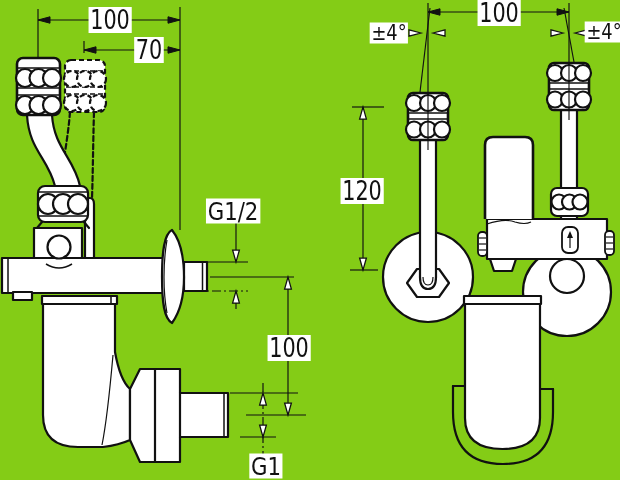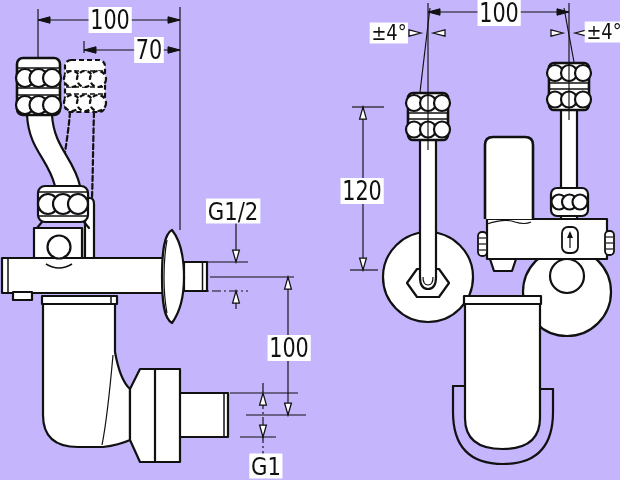--- a/index.html
+++ b/index.html
@@ -1,16 +1,16 @@
 <!DOCTYPE html>
 <html><head>
 <meta charset="utf-8">
 <style>
   html,body{margin:0;padding:0;background:#fff;}
-  #stage{position:relative;width:620px;height:480px;background:#c4b5fd;overflow:hidden;
+  #stage{position:relative;width:620px;height:480px;background:#84cc16;overflow:hidden;
          font-family:"DejaVu Sans","Liberation Sans",sans-serif;color:#111;}
   #stage svg{position:absolute;left:0;top:0;}
   
   .d2{fill:#fff;stroke:#111;stroke-width:2.2;stroke-linejoin:round;}
   .d2n{fill:none;stroke:#111;stroke-width:2.2;stroke-linejoin:round;stroke-linecap:round;}
   .d3{fill:#fff;stroke:#111;stroke-width:2.6;stroke-linejoin:round;}
   .t{fill:none;stroke:#111;stroke-width:1.5;}
   .t1{fill:none;stroke:#111;stroke-width:1.2;}
   .dsh{stroke-dasharray:5 3;}
   

